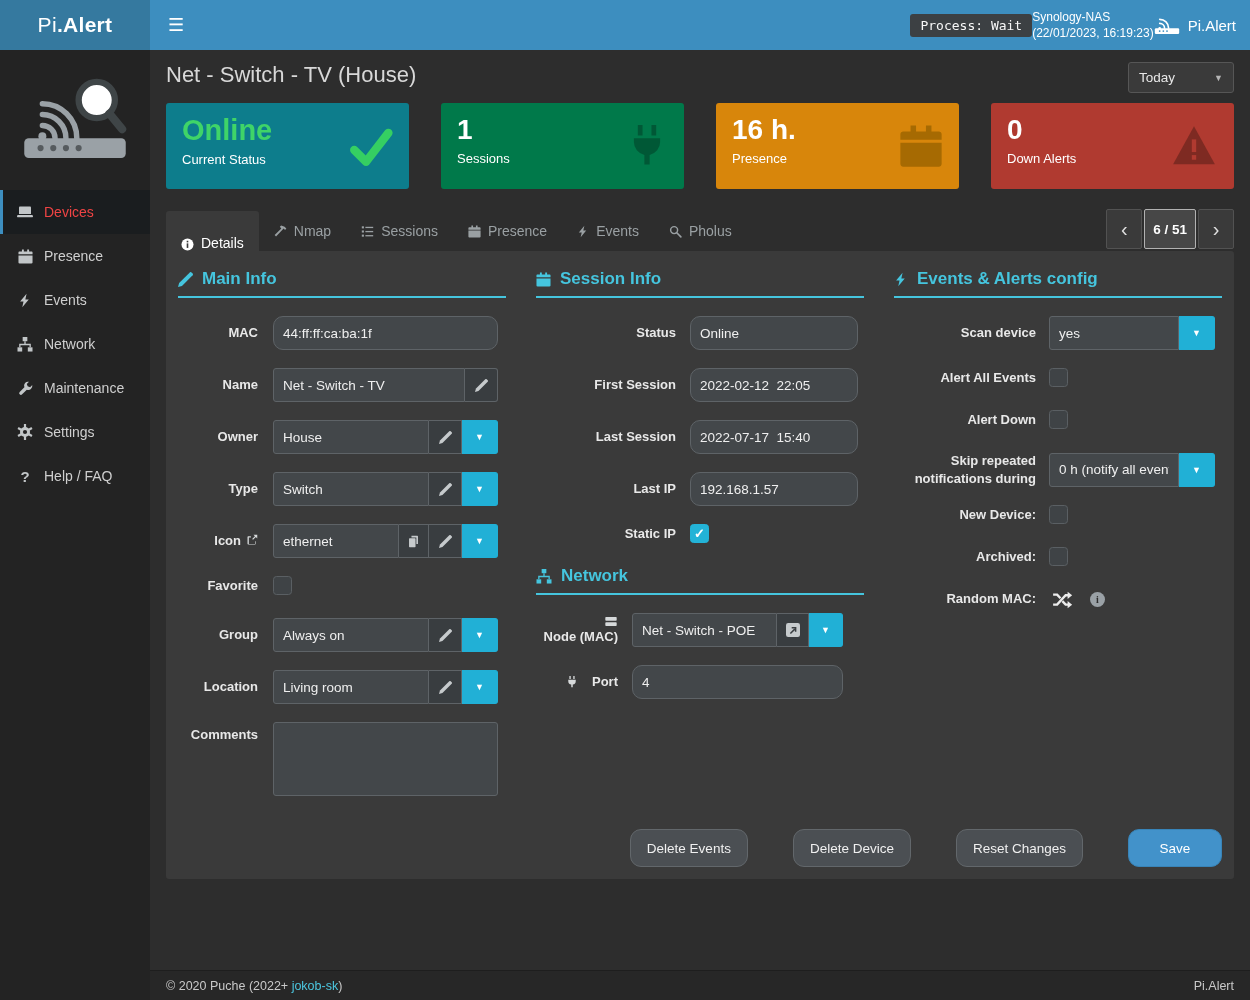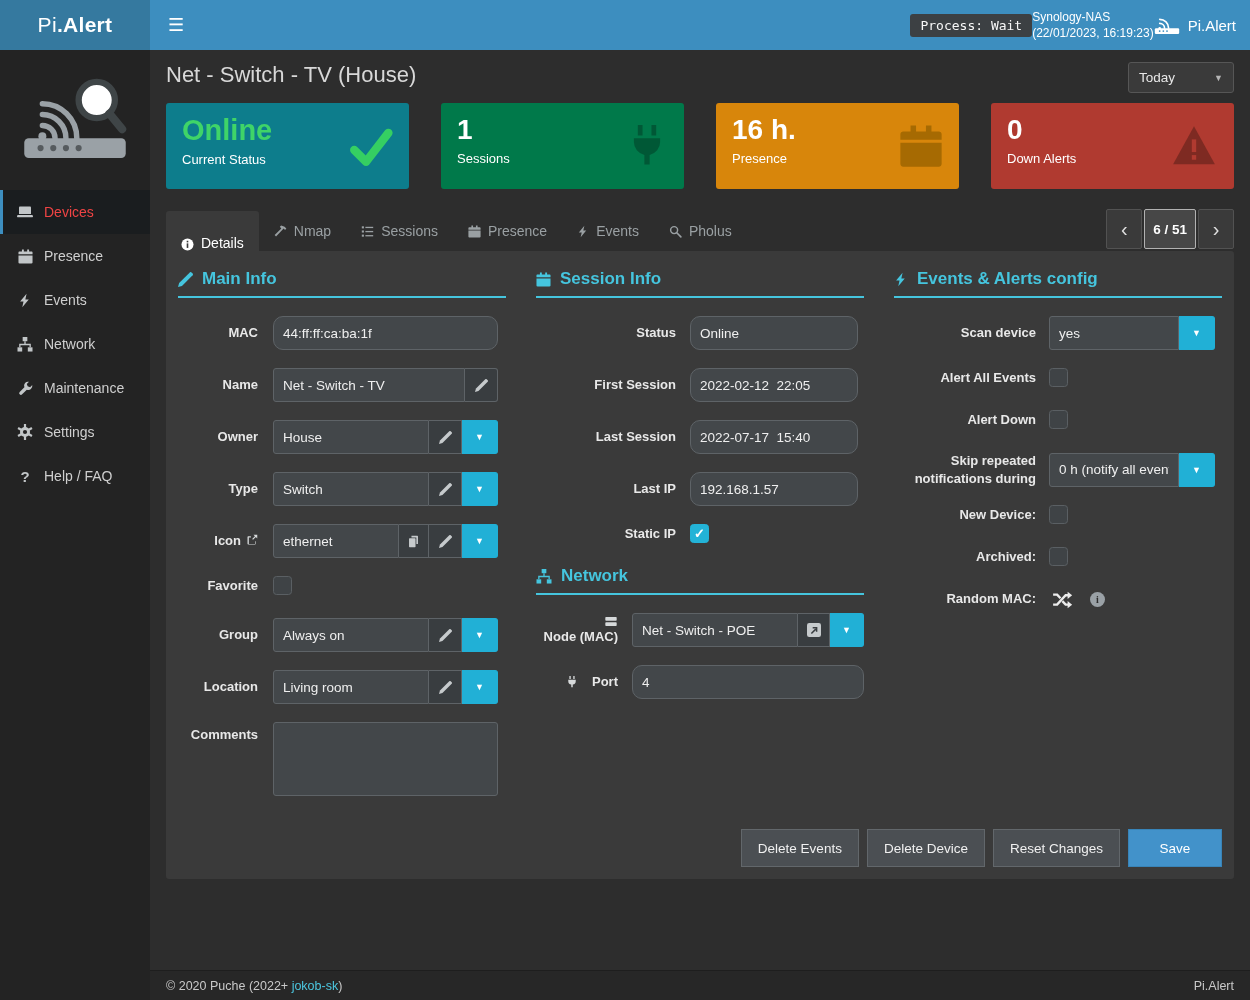--- a/index.html
+++ b/index.html
@@ -67,39 +67,39 @@
   .frow.top { align-items:flex-start; }
   .flabel { font-size:13px; font-weight:bold; color:#e8e8e8; text-align:right; flex:none; line-height:1.35; }
   .flabel.c1 { width:80px; margin-right:15px; }
   .flabel.c2 { width:140px; margin-right:14px; }
   .flabel.c2n { width:82px; margin-right:14px; display:flex; flex-wrap:wrap; justify-content:flex-end; align-items:center; column-gap:14px; }
   .flabel.c3 { width:142px; margin-right:13px; }
   .flabel .ic { color:#d6d9da; }
   .ext-link { color:#45c5de; margin-left:5px; cursor:pointer; display:inline-flex; vertical-align:-1px; }
 
   .group { display:flex; }
-  .w225 { width:225px; } .w211 { width:232px; } .w168 { width:168px; } .w166 { width:166px; }
+  .w225 { width:225px; } .w211 { width:211px; } .w168 { width:168px; } .w166 { width:166px; }
   .fin { flex:1; min-width:0; height:34px; background:#43474a; border:1px solid #5e6367; border-radius:3px; color:#efefef; font-size:13.5px; font-family:inherit; padding:0 9px; }
   .group .fin { border-radius:3px 0 0 3px; }
   .group .fin:only-child { border-radius:10px; }
   .gbtn { width:33px; height:34px; background:#393d40; border:1px solid #5e6367; border-left:none; color:#c6cacc; cursor:pointer; display:flex; align-items:center; justify-content:center; }
   .gbtn.caret { width:36px; background:#21b0d6; border-color:#21b0d6; color:#fff; border-radius:0 3px 3px 0; font-size:9px; }
   .fta { width:225px; height:74px; background:#43474a; border:1px solid #5e6367; border-radius:3px; color:#efefef; font-size:13.5px; font-family:inherit; padding:6px 9px; resize:none; }
 
   .checkbox { width:19px; height:19px; border-radius:3.5px; background:#3f4346; border:1px solid #5a5f63; cursor:pointer; display:inline-flex; align-items:center; justify-content:center; flex:none; }
   .checkbox.checked { background:#23b3d7; border-color:#23b3d7; }
   .checkbox.checked::after { content:"✓"; color:#fff; font-size:13px; font-weight:bold; }
 
   .rm-icons { display:flex; align-items:center; gap:14px; }
   .shuffle { color:#ececec; }
   .info-dot { width:15px; height:15px; border-radius:50%; background:#9aa1a6; color:#2d2d2d; font-size:10px; font-weight:bold; font-family:"Liberation Serif", serif; display:inline-flex; align-items:center; justify-content:center; cursor:pointer; }
 
   
   .actions { position:absolute; right:12px; bottom:12px; display:flex; gap:8px; }
-  .btn { height:38px; padding:0 16px; border-radius:0; font-size:13.5px; font-family:inherit; cursor:pointer; }
+  .btn { height:38px; padding:0 16px; border-radius:11px; font-size:13.5px; font-family:inherit; cursor:pointer;margin-left:37px; }
   .btn.gray { background:#4b4f53; border:1px solid #62676b; color:#f0f0f0; }
   .btn.blue { background:#4292ca; border:1px solid #3884b8; color:#fff; min-width:94px; }
 
   
   .footer { position:absolute; bottom:0; left:150px; right:0; height:30px; background:#272727; border-top:1px solid #1e1e1e; display:flex; align-items:center; justify-content:space-between; padding:0 16px; font-size:12.5px; color:#c9c9c9; }
   .footer a { color:#4cc7e0; text-decoration:none; cursor:pointer; }
 </style>
 </head>
 <body>
 

